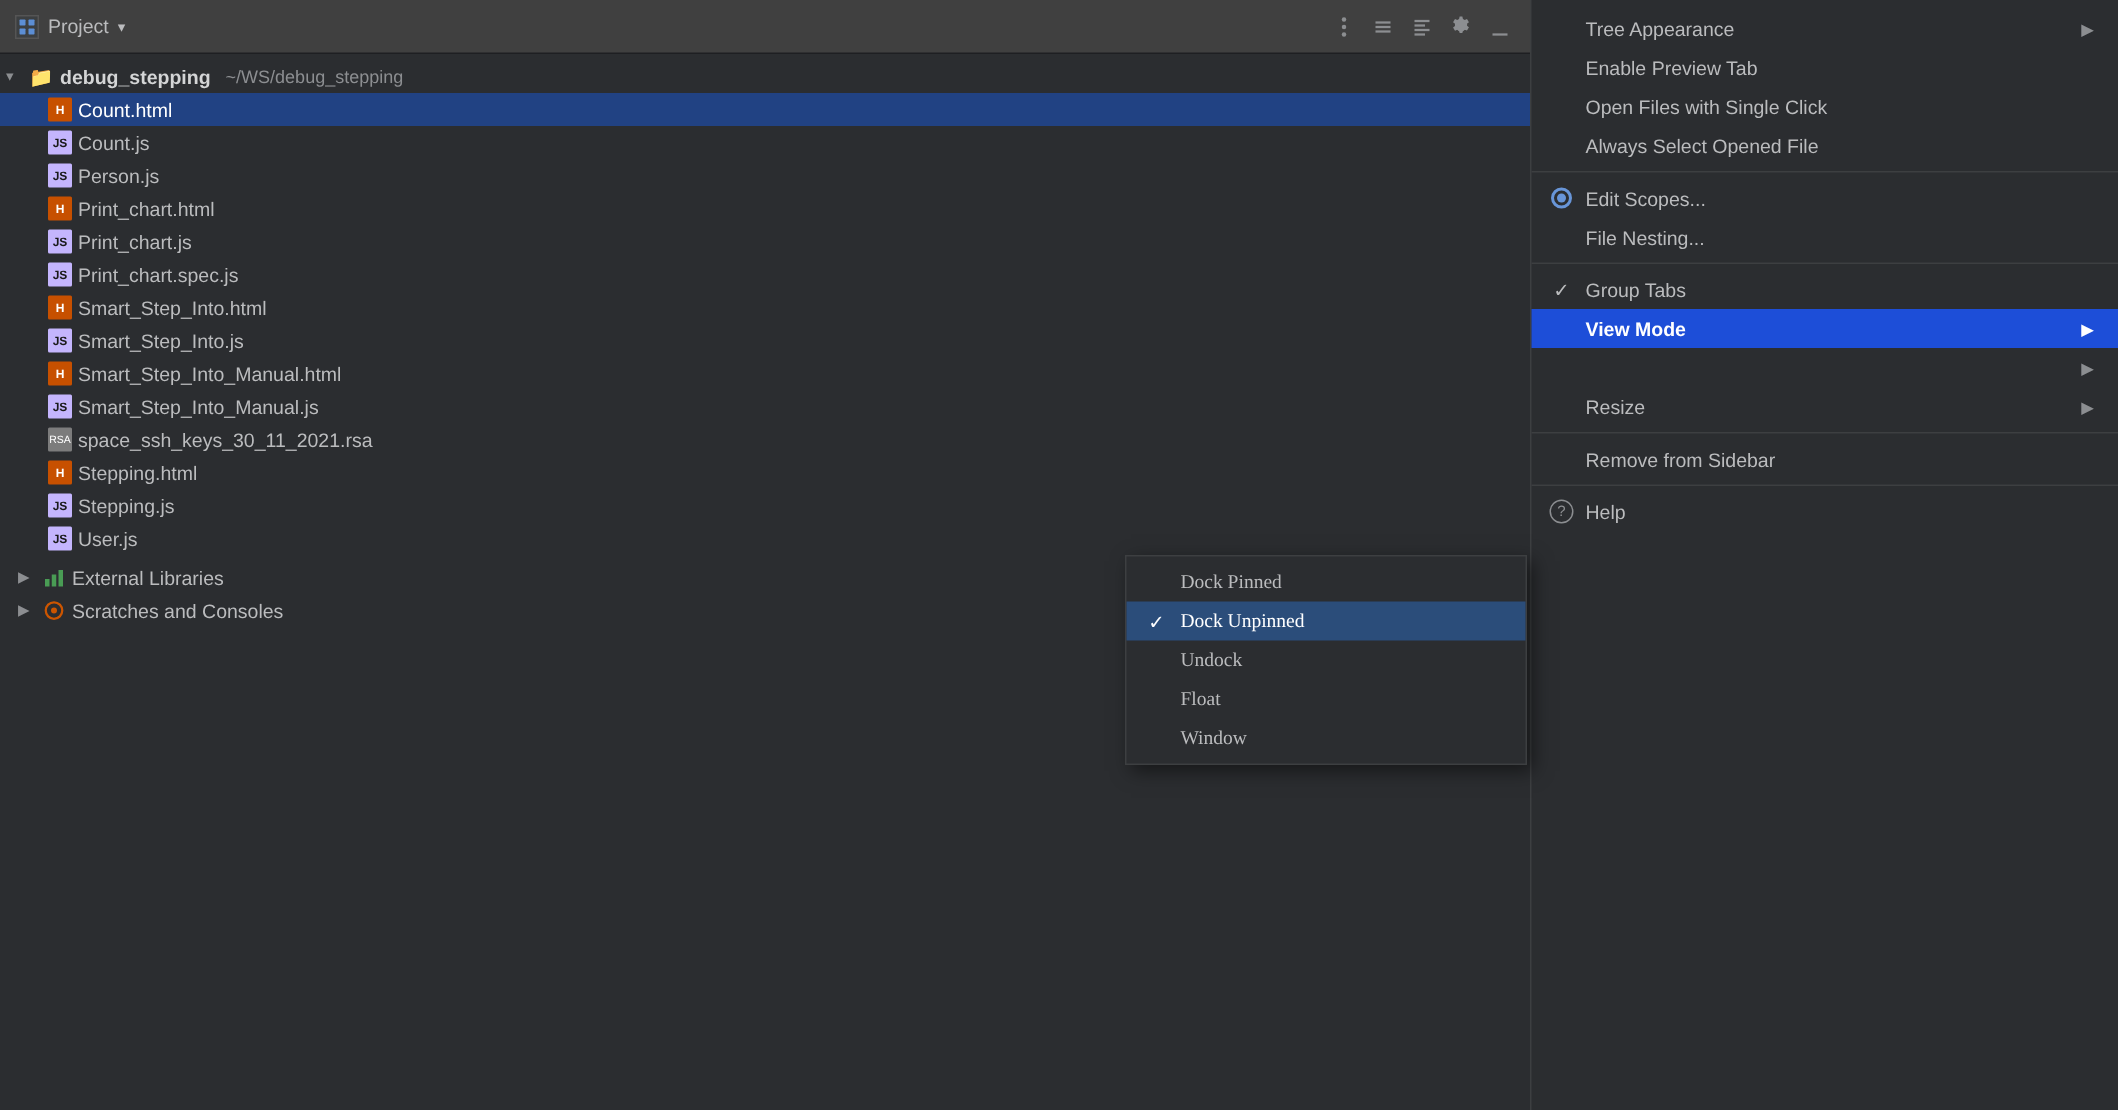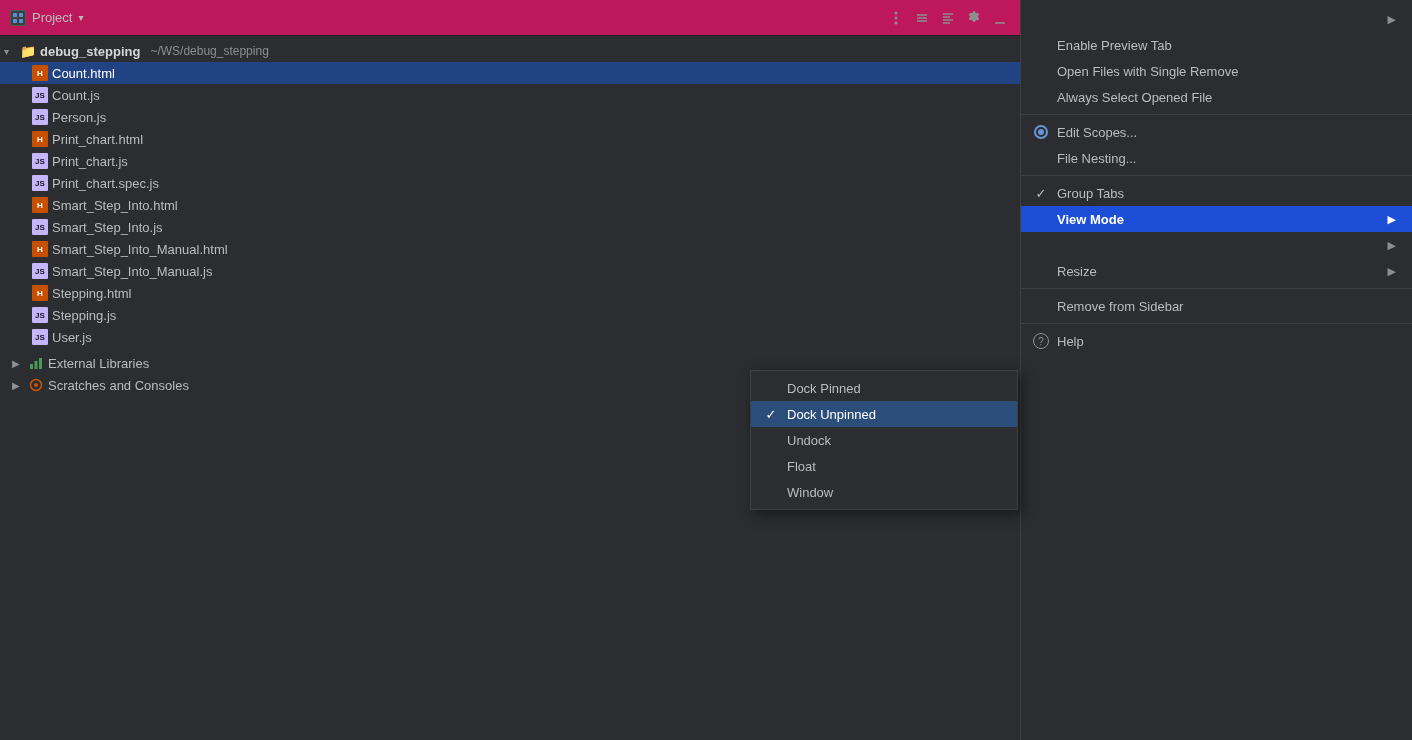--- a/index.html
+++ b/index.html
@@ -22,21 +22,21 @@
       height: 740px;
       background: #2b2d30;
       display: flex;
       flex-direction: column;
     }
 
     .panel-header {
       display: flex;
       align-items: center;
       padding: 6px 10px;
-      background: #be185d;
+      background: #404040;
       border-bottom: 1px solid #1e1f22;
       height: 36px;
       gap: 6px;
     }
 
     .panel-header-icon {
       width: 16px; height: 16px;
       background: #3c3f41;
       border: 1px solid #555;
       display: inline-flex; align-items: center; justify-content: center;
@@ -273,20 +273,21 @@
     .submenu-item .sub-check {
       width: 16px;
       display: flex; align-items: center; justify-content: center;
       color: #bbbcbe;
       font-size: 12px;
     }
 
     .submenu-item .sub-label {
       color: #bbbcbe;
       font-size: 13px;
+      font-family: Liberation Serif, serif;
     }
 
     .submenu-item.selected .sub-label {
       color: #ffffff;
       font-weight: 500;
     }
   </style>
 </head>
 <body>
 
@@ -392,20 +393,24 @@
     <div class="tree-item" style="padding-left: 32px;">
       <span class="file-icon icon-html">H</span>
       <span class="item-label">Smart_Step_Into_Manual.html</span>
     </div>
 
     <div class="tree-item" style="padding-left: 32px;">
       <span class="file-icon icon-js">JS</span>
       <span class="item-label">Smart_Step_Into_Manual.js</span>
     </div>
 
+    <div class="tree-item" style="padding-left: 32px;">
+      <span class="file-icon icon-rsa" style="font-size:7px;">RSA</span>
+      <span class="item-label">space_ssh_keys_30_11_2021.rsa</span>
+    </div>
 
     <div class="tree-item" style="padding-left: 32px;">
       <span class="file-icon icon-html">H</span>
       <span class="item-label">Stepping.html</span>
     </div>
 
     <div class="tree-item" style="padding-left: 32px;">
       <span class="file-icon icon-js">JS</span>
       <span class="item-label">Stepping.js</span>
     </div>
@@ -437,31 +442,32 @@
       </span>
       <span class="item-label">Scratches and Consoles</span>
     </div>
   </div>
 </div>
 
 <div class="context-menu-main">
 
   <div class="menu-item">
     <span class="menu-check"></span>
+    <span class="menu-label">Tree Appearance</span>
     <span class="menu-arrow">▶</span>
   </div>
 
   <div class="menu-item">
     <span class="menu-check"></span>
     <span class="menu-label">Enable Preview Tab</span>
   </div>
 
   <div class="menu-item">
     <span class="menu-check"></span>
-    <span class="menu-label">Open Files with Single Remove</span>
+    <span class="menu-label">Open Files with Single Click</span>
   </div>
 
   <div class="menu-item">
     <span class="menu-check"></span>
     <span class="menu-label">Always Select Opened File</span>
   </div>
 
   <div class="menu-separator"></div>
 
   <div class="menu-item">

